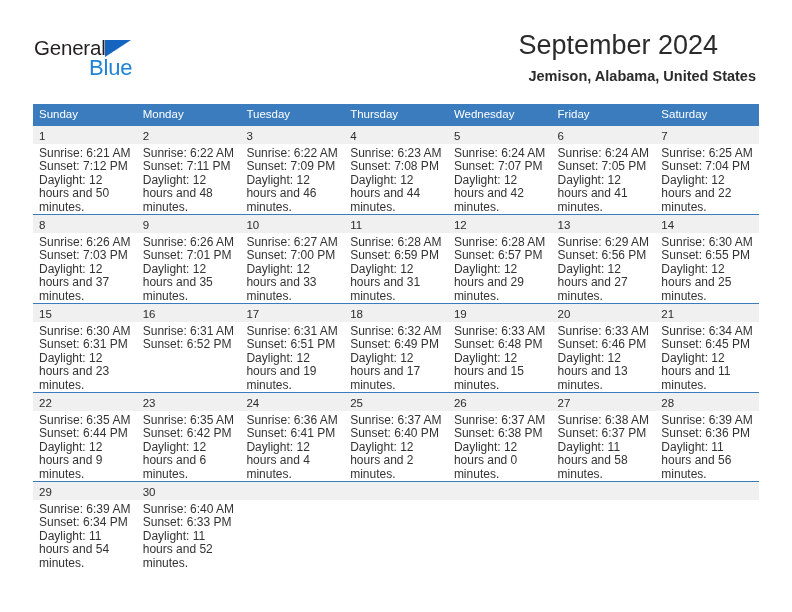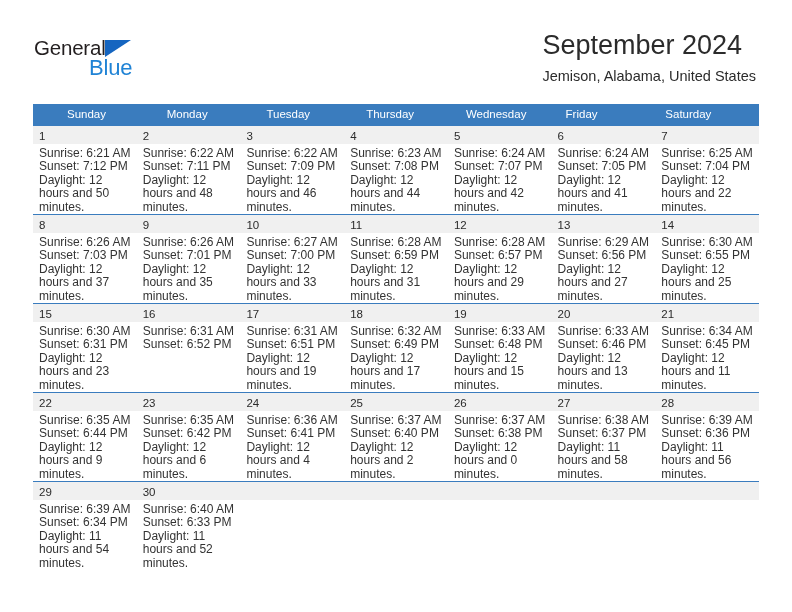--- a/index.html
+++ b/index.html
@@ -73,38 +73,38 @@
   .cal-title {
     font-size: 27px;
     font-weight: normal;
     color: #2b2b2b;
     line-height: 34px;
     white-space: nowrap;
   }
   .cal-subtitle {
     margin-top: 5px;
     font-size: 14.5px;
-    font-weight: normal;
+    font-weight: bold;
     color: #2b2b2b;
     line-height: 19px;
     white-space: nowrap;
+    margin-left: 10px;
   }
 
   
   .calendar {
     position: absolute;
     left: 33px;
     top: 104px;
     width: 726px;
   }
   .weekday-row {
     display: flex;
     background: #3a7cbe;
     height: 21px;
-    padding-left: 28px;
   }
   .weekday {
     flex: 1 1 0;
     color: #ffffff;
     font-size: 11.5px;
     line-height: 21px;
     padding-left: 6px;
     box-sizing: border-box;
     white-space: nowrap;
     overflow: hidden;

